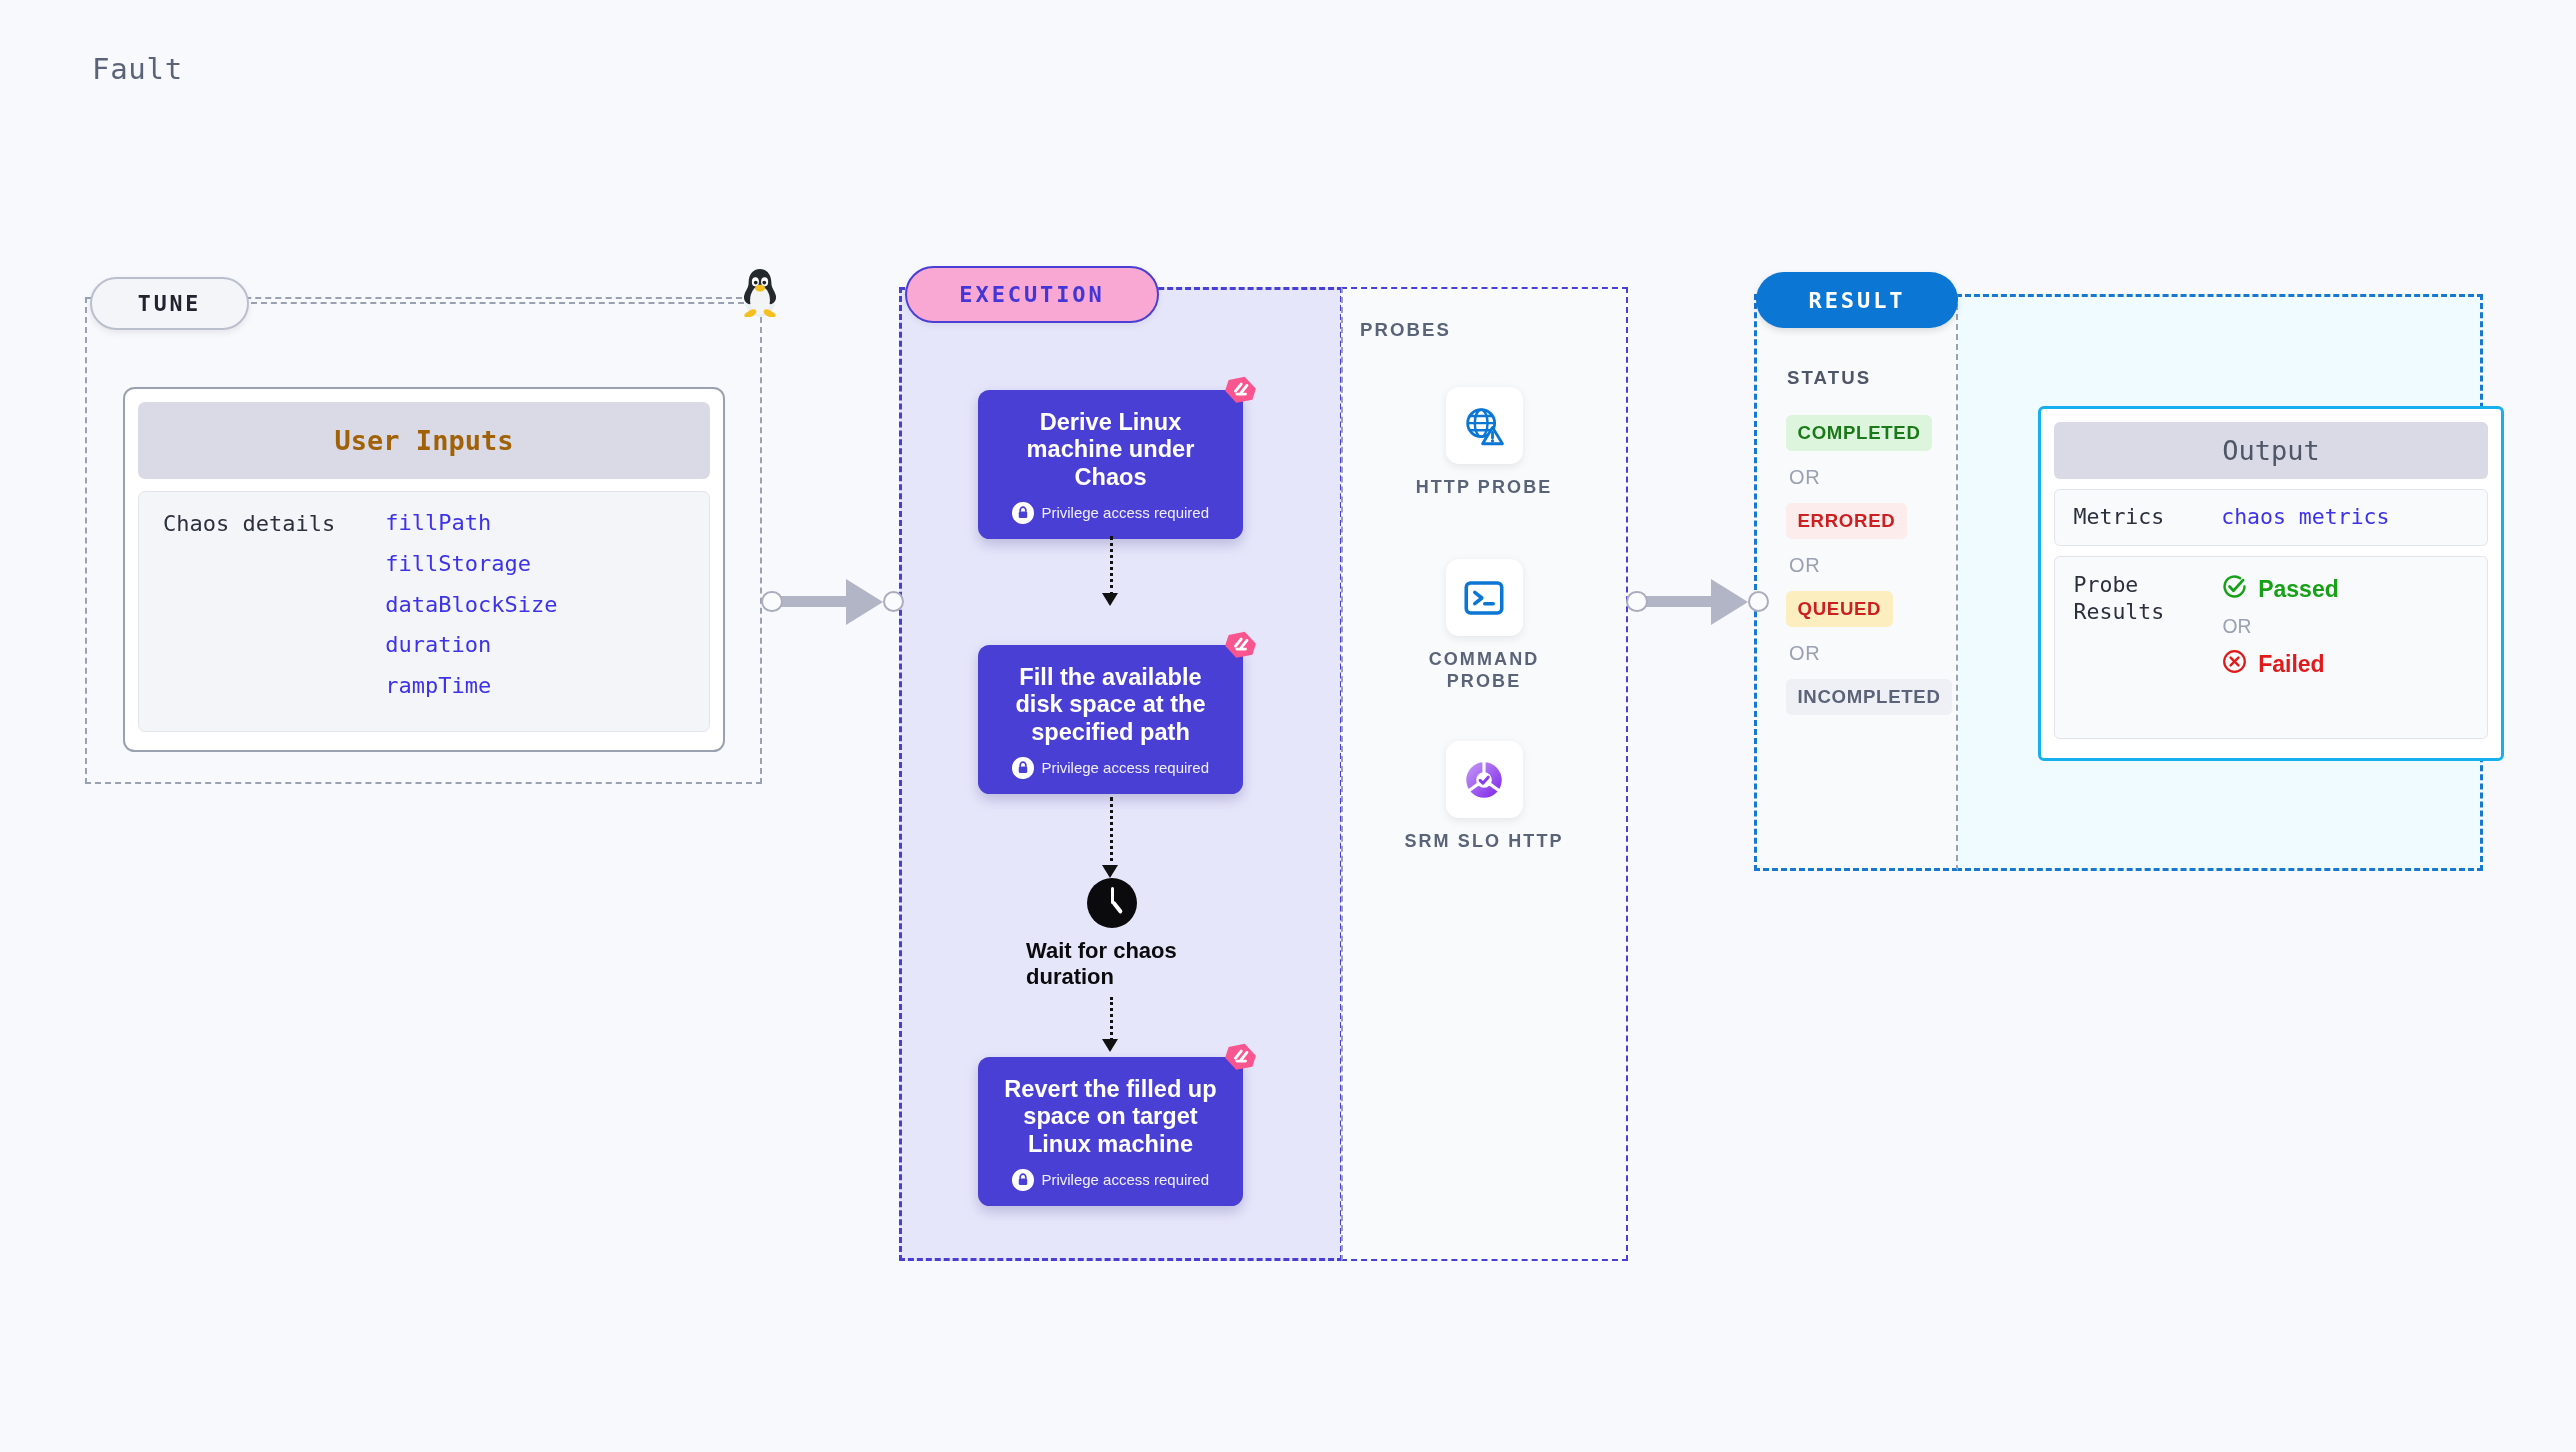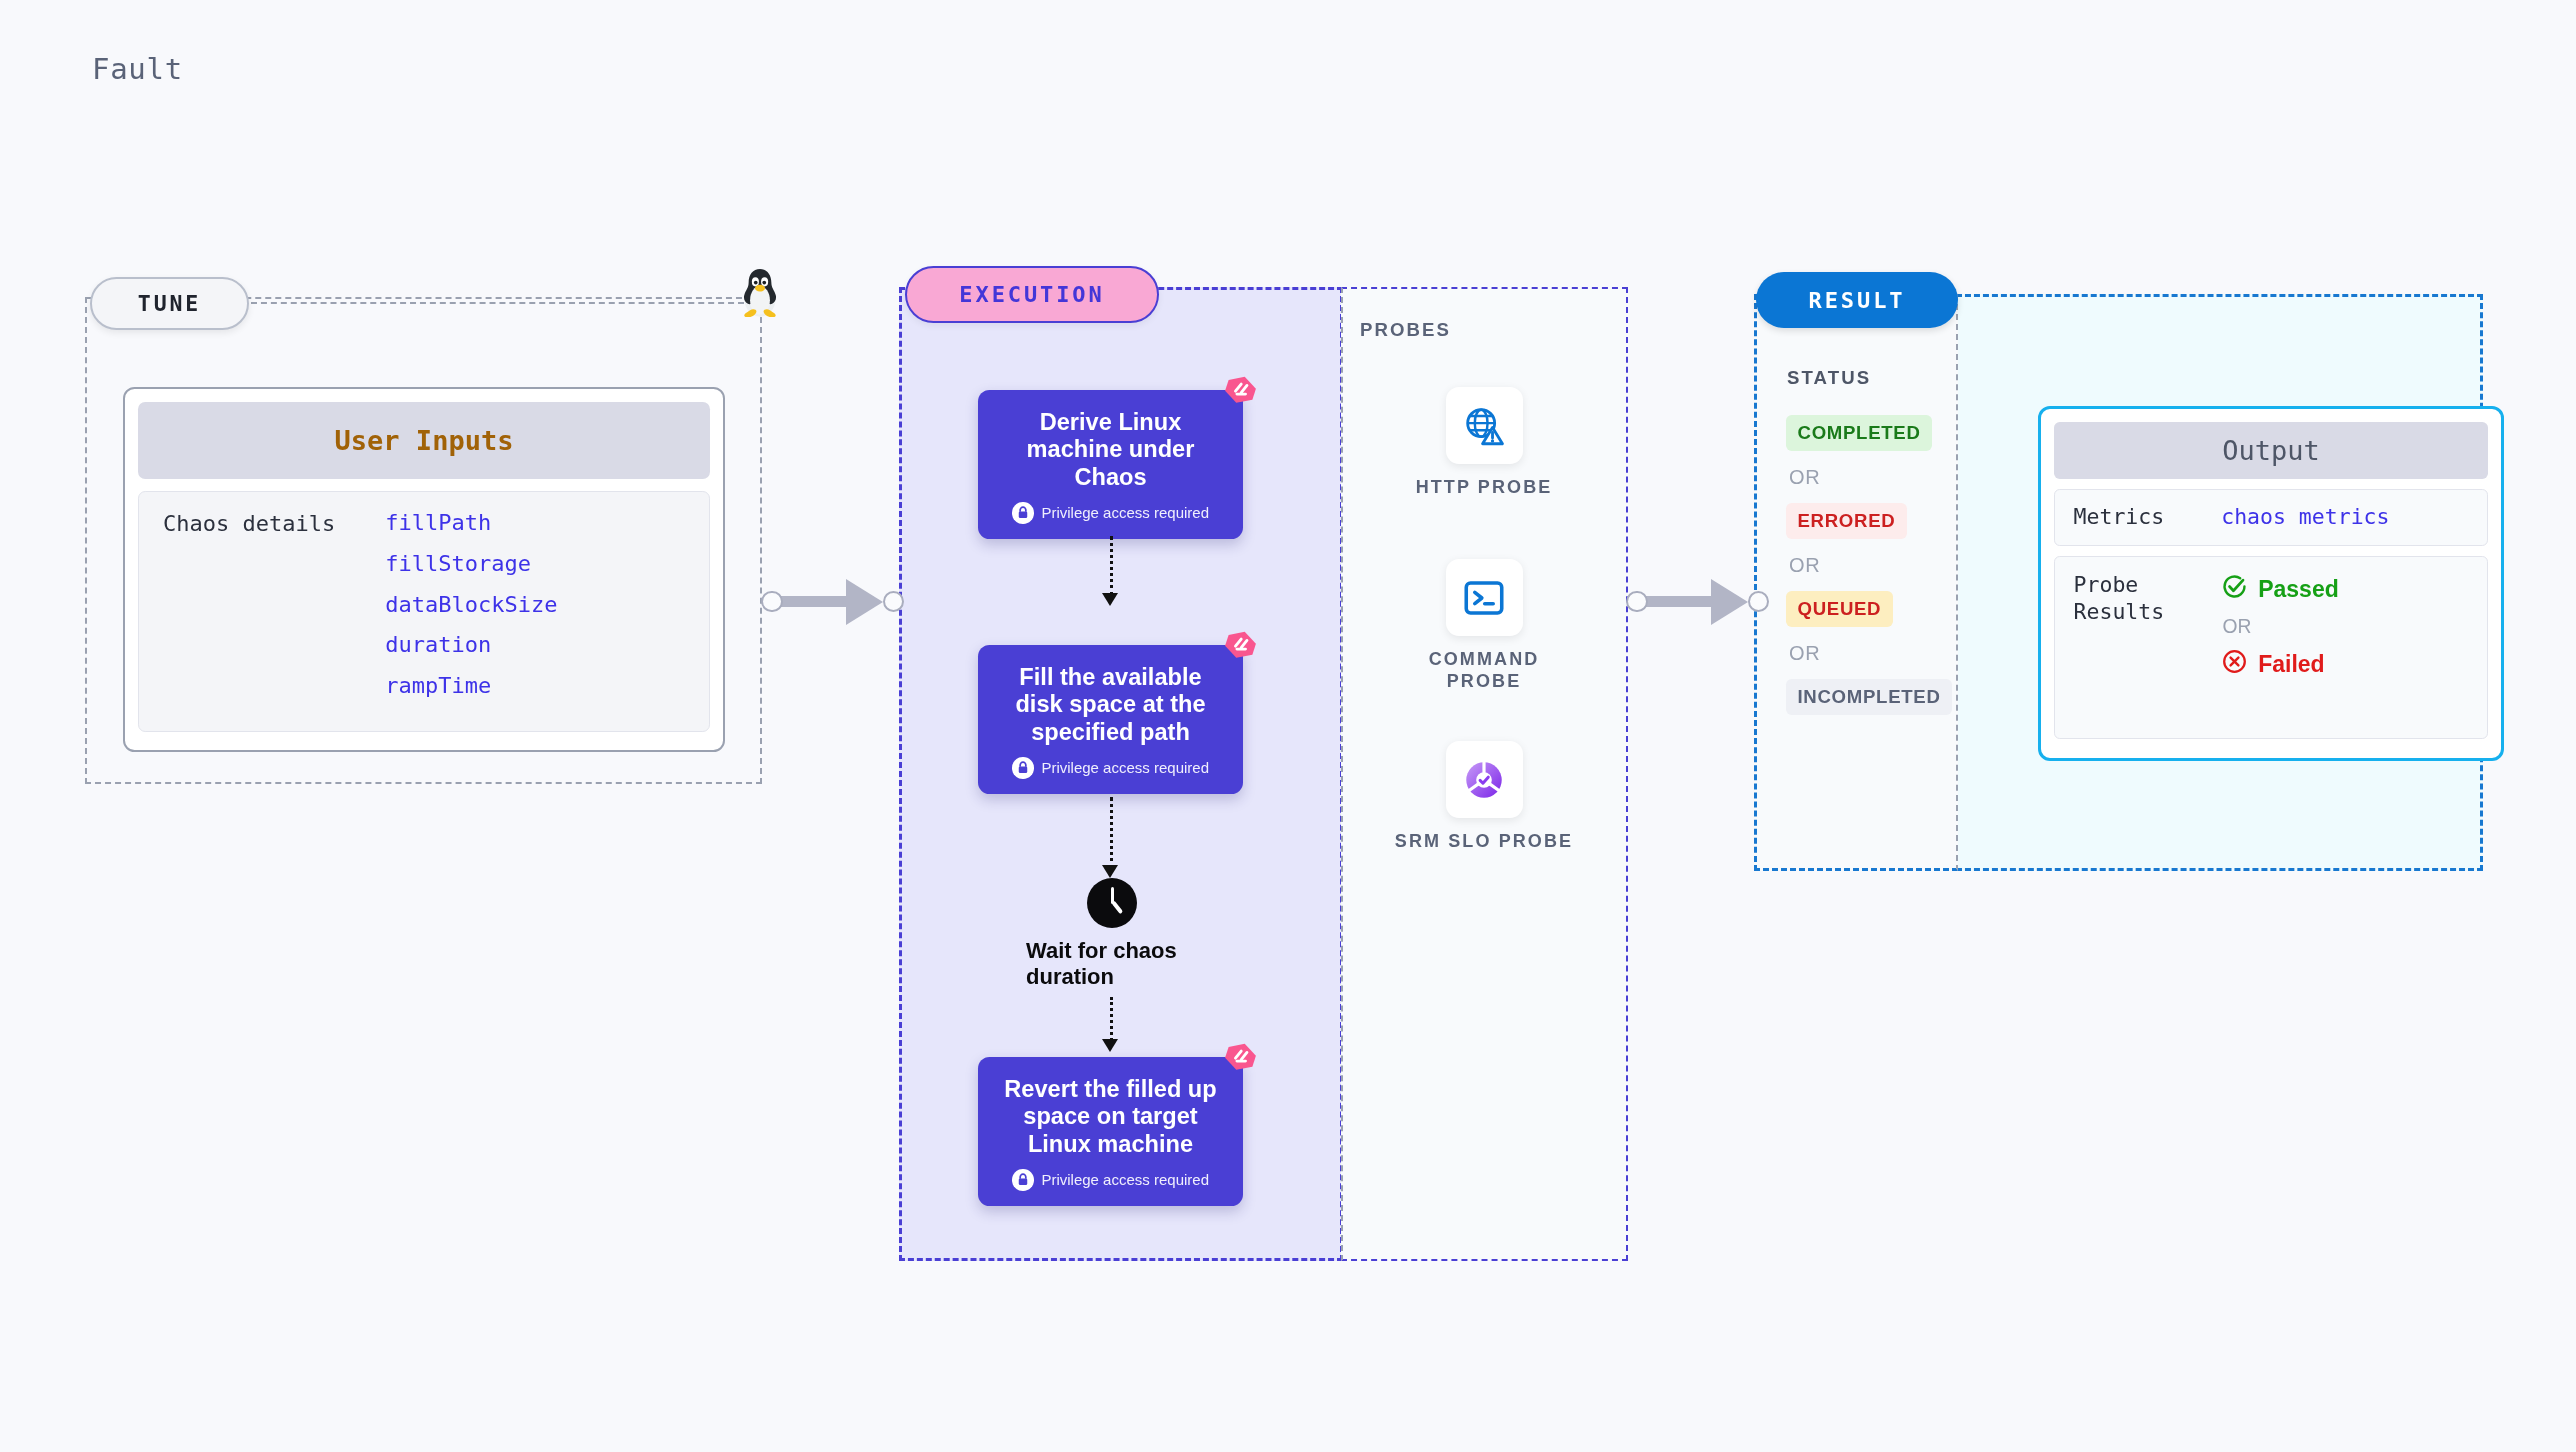--- a/index.html
+++ b/index.html
@@ -207,21 +207,21 @@
   }
   .b-completed { background: #dcf5dc; color: #1a7a1a; }
   .b-errored  { background: #fdecec; color: #cc2020; }
   .b-queued   { background: #fdeec0; color: #cc2020; }
   .b-incomplete { background: #eef0f5; color: #5a6378; }
   .or-txt { font-size: 20px; color: #9aa1b0; margin: 14.3px 0 14.3px 2.9px; letter-spacing: 0.7px; }
 
   
   .out-card {
     position: absolute; left: 2038px; top: 406px; width: 466px; height: 355px;
-    background: #fff; border: 3.6px solid #16b0ee; border-radius: 12px; padding: 13px;
+    background: #fff; border: 3.6px solid #16b0ee; border-radius: 6px; padding: 13px;
   }
   .out-head {
     height: 57px; background: #d9dae6; border-radius: 5.7px;
     display: flex; align-items: center; justify-content: center;
     font-family: "DejaVu Sans Mono", monospace; font-size: 27px; color: #4e5667;
   }
   .out-row {
     margin-top: 10px; background: #f8fafc; border: 1.4px solid #e2e4ec;
     border-radius: 5.7px; padding: 14.3px 18.6px; display: flex; gap: 18.6px; align-items: flex-start;
   }
@@ -397,21 +397,21 @@
             <stop offset="0%" stop-color="#c79bf7"></stop>
             <stop offset="100%" stop-color="#7b24e8"></stop>
           </linearGradient>
         </defs>
         <circle cx="31" cy="31" r="25" fill="url(#slog)"></circle>
         <path d="M31 6 v16 M11 45 L25 35 M51 45 L37 35" stroke="#fff" stroke-width="4.5" stroke-linecap="round"></path>
         <circle cx="31" cy="31" r="11" fill="#fff"></circle>
         <path d="M25.5 31.5 L29.5 35.5 L37 27" fill="none" stroke="#8a3cf0" stroke-width="4.2" stroke-linecap="round" stroke-linejoin="round"></path>
       </svg>
     </div>
-    <div class="probe-name">SRM SLO PROBE</div>
+    <div class="probe-name">SRM SLO HTTP</div>
   </div>
 
   <div class="conn conn2">
     <div class="dot"></div>
     <div class="bar"></div>
     <div class="head"></div>
     <div class="dot"></div>
   </div>
 
   <div class="frame frame-result-out"></div>

